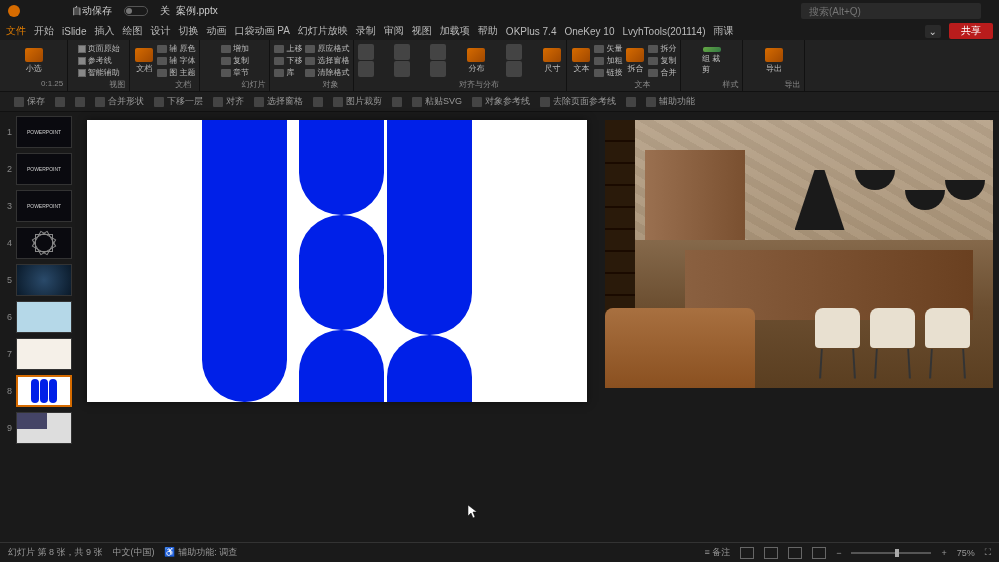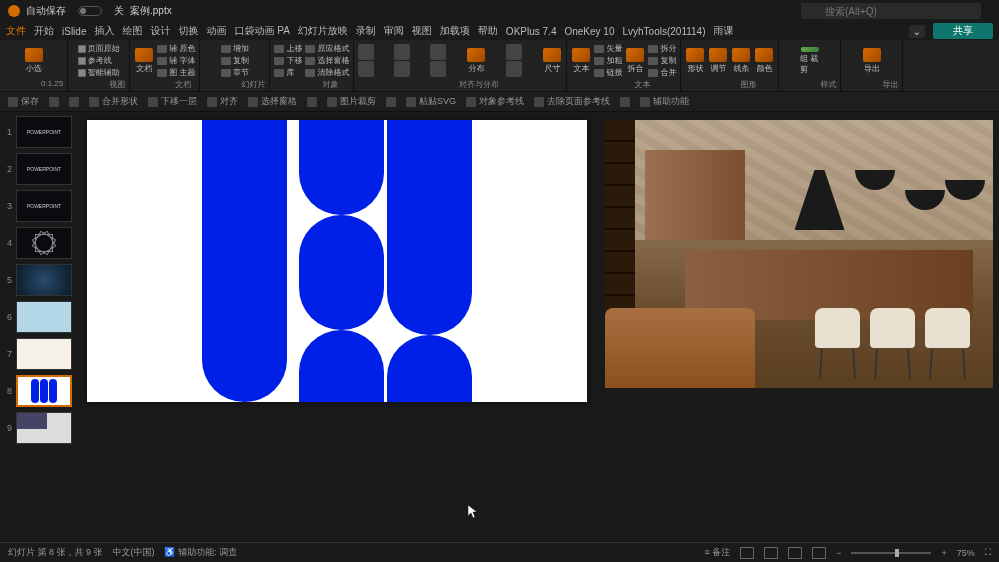--- a/index.html
+++ b/index.html
@@ -2,56 +2,56 @@
 <html><head>
 <meta charset="utf-8">
 <style>
 * { margin: 0; padding: 0; box-sizing: border-box; font-family: "Microsoft YaHei", sans-serif; }
 body { background: #1a1a1a; color: #ccc; width: 999px; height: 562px; overflow: hidden; font-size: 10px; }
 
 
 .titlebar { height: 22px; background: #1a1a1a; display: flex; align-items: center; padding: 0 8px; }
 .titlebar .left { display: flex; align-items: center; gap: 6px; flex: 1; }
 .titlebar .save-icon { width: 12px; height: 12px; border-radius: 50%; background: #d66b00; display: inline-block; }
-.titlebar .autosave { display: flex; align-items: center; gap: 12px; }
+.titlebar .autosave { display: flex; align-items: center; gap: 12px; margin-left: 46px; }
 .titlebar .toggle { width: 24px; height: 10px; border: 1px solid #555; border-radius: 5px; display: inline-block; position: relative; }
 .titlebar .toggle::after { content: ''; position: absolute; left: 1px; top: 1px; width: 6px; height: 6px; background: #777; border-radius: 50%; }
 .titlebar .search-wrap { flex: 0 0 200px; display: flex; justify-content: center; }
-.titlebar .search { background: #2a2a2a; border: none; height: 16px; width: 180px; border-radius: 2px; color: #888; padding: 0 24px; font-size: 10px; }
+.titlebar .search { background: #2a2a2a; border: none; height: 16px; width: 180px; border-radius: 2px; color: #888; padding: 0 8px; font-size: 10px; }
 .titlebar .right { display: flex; align-items: center; gap: 10px; flex: 1; justify-content: flex-end; }
 .titlebar .user-circle { width: 14px; height: 14px; border: 1px solid #888; border-radius: 50%; display: inline-flex; align-items: center; justify-content: center; font-size: 8px; }
 .titlebar .win-btn { font-size: 11px; color: #999; cursor: pointer; }
 
 
 .tabs { height: 18px; background: #1a1a1a; display: flex; align-items: center; padding: 0 6px; gap: 8px; font-size: 10px; }
 .tabs .tab { color: #bbb; cursor: pointer; }
 .tabs .tab.accent { color: #e07c00; }
 .tabs .spacer { flex: 1; }
-.tabs .share-btn { background: #0f766e; color: #fff; padding: 1px 20px; border-radius: 2px; }
+.tabs .share-btn { background: #b91c1c; color: #fff; padding: 1px 12px; border-radius: 2px; }
 .tabs .arrow-btn { background: #2a2a2a; padding: 1px 4px; border-radius: 2px; }
 
 
 .ribbon { height: 52px; background: #222; display: flex; border-bottom: 1px solid #111; }
 .rgroup { display: flex; flex-direction: column; align-items: center; padding: 2px 4px; border-right: 1px solid #111; }
 .rgroup .rcontent { flex: 1; display: flex; align-items: center; gap: 3px; }
 .rgroup .rlabel { font-size: 8px; color: #888; height: 10px; margin-left: 37px; }
 .ricon { width: 16px; height: 16px; background: #444; border-radius: 2px; display: inline-block; }
 .ricon-lg { width: 20px; height: 28px; display: flex; flex-direction: column; align-items: center; justify-content: center; gap: 1px; }
 .ricon-lg .sq { width: 18px; height: 14px; background: linear-gradient(135deg,#d66b00,#a04800); border-radius: 2px; }
 .ricon-lg .txt { font-size: 8px; color: #bbb; }
 .rcol { display: flex; flex-direction: column; gap: 1px; font-size: 8px; color: #bbb; }
 .rcol .row { display: flex; align-items: center; gap: 2px; }
 .rcol .row .mini { width: 10px; height: 8px; background: #555; border-radius: 1px; }
 .chk { width: 8px; height: 8px; border: 1px solid #666; display: inline-block; }
 .chk.on { background: #888; }
 .ribbon .grid9 { width: 18px; height: 18px; display: grid; grid-template: repeat(3,5px)/repeat(3,5px); gap: 1px; }
 .ribbon .grid9 span { background: #555; }
 
 
-.subbar { height: 20px; background: #1e1e1e; border-bottom: 1px solid #111; display: flex; align-items: center; padding: 0 8px; gap: 10px; font-size: 9px; color: #999; }
+.subbar { height: 20px; background: #1e1e1e; border-bottom: 1px solid #111; display: flex; align-items: center; padding: 0 14px; gap: 10px; font-size: 9px; color: #999; }
 .subbar .itm { display: flex; align-items: center; gap: 3px; cursor: pointer; }
 .subbar .mini-ico { width: 10px; height: 10px; background: #444; border-radius: 1px; }
 
 
 .main { display: flex; height: 430px; background: #1a1a1a; }
 .thumbs { width: 80px; background: #1a1a1a; overflow-y: auto; padding: 4px; }
 .thumb-row { display: flex; align-items: center; gap: 4px; margin-bottom: 5px; }
 .thumb-num { width: 8px; font-size: 9px; color: #888; text-align: right; }
 .thumb { width: 56px; height: 32px; border: 1px solid #333; background: #0a0a0f; position: relative; overflow: hidden; }
 .thumb.sel { border: 2px solid #d66b00; }
@@ -319,41 +319,20 @@
             <span class="mini"></span>
             <span>合并</span>
           </div>
       </div>
     </div>
     <div class="rlabel">文本</div>
   </div>
   <div class="rgroup">
     <div class="rcontent">
       <div class="ricon-lg">
-          <div class="sq"></div>
-          <div class="txt">形状</div>
-        </div>
-      <div class="ricon-lg">
-          <div class="sq"></div>
-          <div class="txt">调节</div>
-        </div>
-      <div class="ricon-lg">
-          <div class="sq"></div>
-          <div class="txt">线条</div>
-        </div>
-      <div class="ricon-lg">
-          <div class="sq"></div>
-          <div class="txt">颜色</div>
-        </div>
-    </div>
-    <div class="rlabel">图形</div>
-  </div>
-  <div class="rgroup">
-    <div class="rcontent">
-      <div class="ricon-lg">
           <div class="sq" style="background:linear-gradient(135deg,#6a4,#374)"></div>
           <div class="txt">组 裁剪</div>
         </div>
     </div>
     <div class="rlabel">样式</div>
   </div>
   <div class="rgroup">
     <div class="rcontent">
       <div class="ricon-lg">
           <div class="sq"></div>

